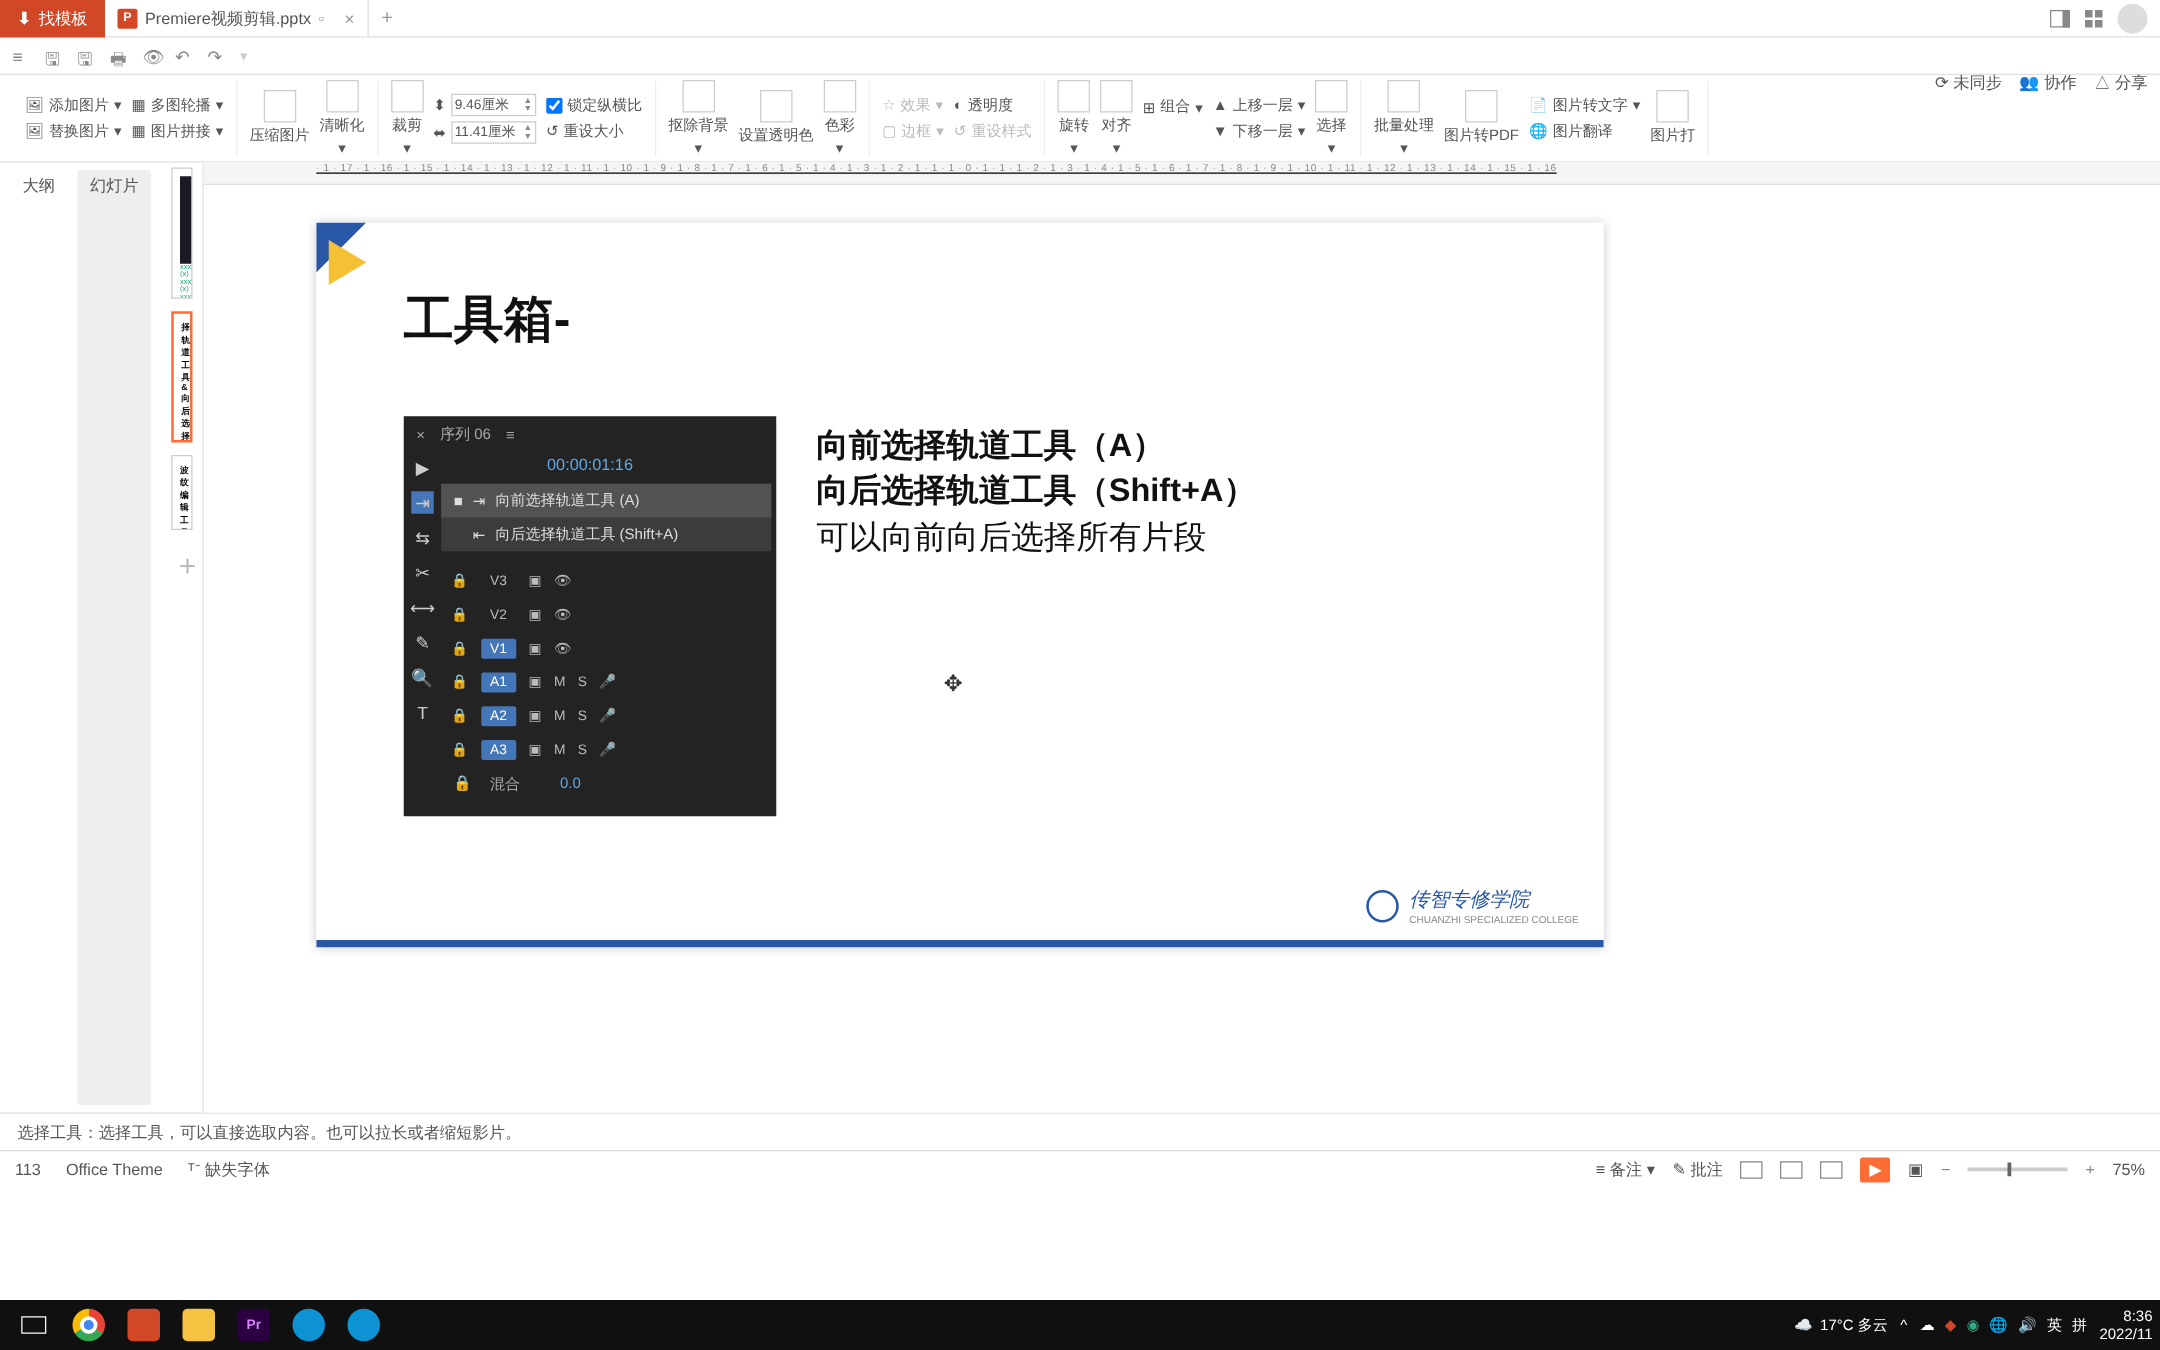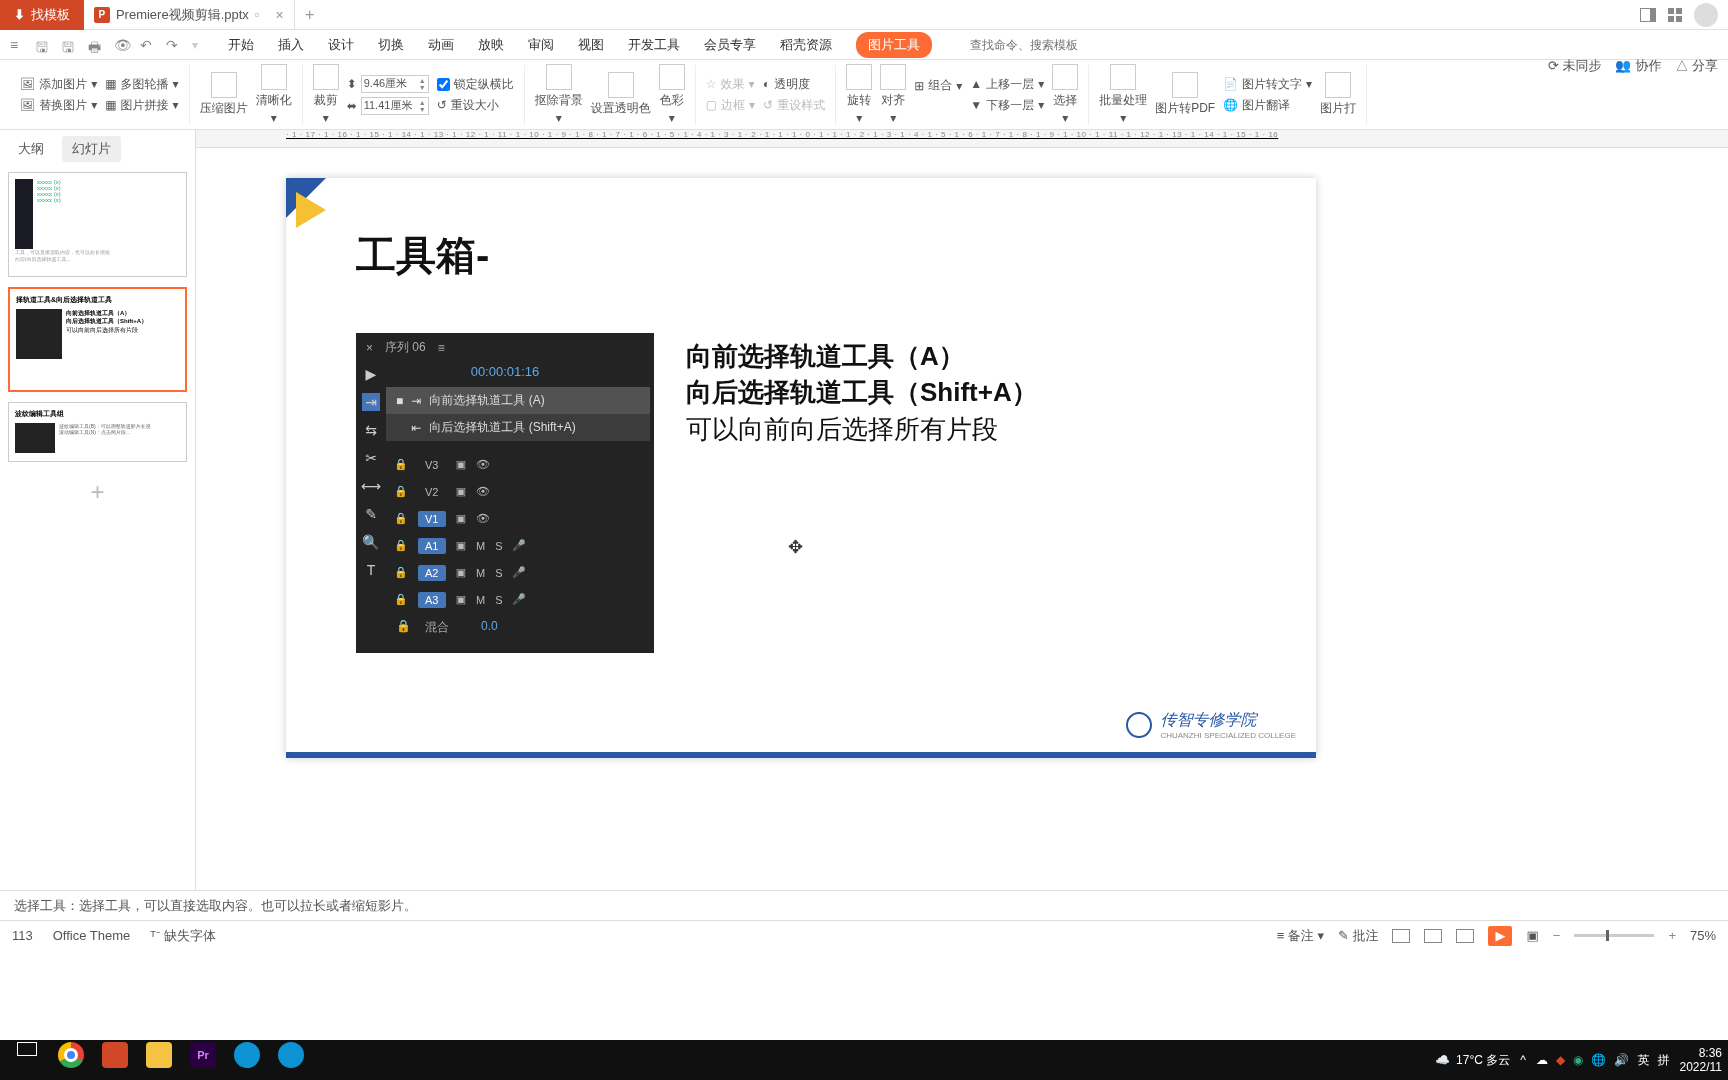--- a/index.html
+++ b/index.html
@@ -33,21 +33,21 @@
 .ribbon-group { display: flex; align-items: center; gap: 8px; padding: 0 10px; border-right: 1px solid #eee; height: 60px; }
 .ribbon-col { display: flex; flex-direction: column; gap: 4px; }
 .ribbon-item { display: flex; align-items: center; gap: 4px; white-space: nowrap; }
 .ribbon-big { display: flex; flex-direction: column; align-items: center; gap: 2px; }
 .ribbon-big .ico { width: 26px; height: 26px; border: 1px solid #ccc; }
 .dim-input { width: 68px; height: 18px; border: 1px solid #ccc; font-size: 11px; padding: 0 2px; display:flex; align-items:center; justify-content:space-between; }
 .dim-spin { display:flex; flex-direction:column; font-size:7px; color:#888; line-height:7px; }
 
 
 .main { display: flex; height: 760px; }
-.sidepanel { width: 196px; border-right: 1px solid #ddd; display: flex; flex-direction: column; }
+.sidepanel { width: 163px; border-right: 1px solid #ddd; display: flex; }
 .side-tabs { display: flex; padding: 6px 8px; gap: 8px; font-size: 13px; }
 .side-tab { padding: 4px 10px; color: #555; }
 .side-tab.active { background: #eee; border-radius: 3px; }
 .thumbs { flex: 1; overflow-y: auto; padding: 4px 8px; }
 .thumb { border: 1px solid #ccc; margin-bottom: 10px; background: #fff; height: 105px; position: relative; font-size: 8px; overflow: hidden; }
 .thumb.selected { border: 2px solid #fd6c35; }
 .thumb-add { text-align: center; font-size: 24px; color: #bbb; padding: 6px; }
 
 .canvas-area { flex: 1; background: #fff; position: relative; text-decoration: underline; }
 .ruler-h { height: 18px; background: #f5f5f5; border-bottom: 1px solid #ddd; font-size: 8px; color: #888; padding-left: 90px; letter-spacing: 0.5px; white-space:nowrap; }
@@ -89,21 +89,21 @@
 
 .status { height: 30px; border-top: 1px solid #ddd; display: flex; align-items: center; padding: 0 12px; gap: 20px; font-size: 13px; color: #555; }
 .status-right { margin-left: auto; display: flex; align-items:center; gap: 14px; }
 .view-btn { width:18px; height:14px; border:1px solid #888; }
 .play-btn { width:24px; height:20px; background:#fd6c35; display:flex; align-items:center; justify-content:center; color:#fff; border-radius:2px; }
 .zoom-slider { width:80px; height:3px; background:#ccc; position:relative; }
 .zoom-handle { position:absolute; left:40%; top:-4px; width:3px; height:11px; background:#666; }
 
 
 .taskbar { position: absolute; left: 0; right: 0; bottom: 0; height: 40px; background: #101010; display: flex; align-items: center; padding: 0 6px; gap: 2px; }
-.task-item { width: 42px; height: 36px; display:flex; align-items:flex-start; justify-content:center; }
+.task-item { width: 42px; height: 36px; display:flex; align-items:center; justify-content:center; }
 .task-icon { width:26px; height:26px; border-radius:4px; }
 .chrome { background: conic-gradient(#ea4335 0 120deg, #34a853 120deg 240deg, #fbbc05 240deg); border-radius:50%; position:relative; }
 .chrome::after { content:''; position:absolute; inset:6px; background:#4285f4; border:3px solid #fff; border-radius:50%; }
 .wps { background:#d24726; }
 .folder { background:#f5c242; }
 .pr { background:#2a0040; color:#d980ff; font-size:11px; font-weight:bold; display:flex; align-items:center; justify-content:center; }
 .cloud { background:#0d92d4; border-radius:50%; }
 .circ { background:#0d92d4; border-radius:50%; }
 .task-right { margin-left:auto; display:flex; align-items:center; gap:10px; color:#fff; font-size:12px; }
 .weather { display:flex; align-items:center; gap:6px; }
@@ -140,35 +140,20 @@
 
 <div class="qat">
   <span class="qat-icon">≡</span>
   <span class="qat-icon">🖫</span>
   <span class="qat-icon">🖫</span>
   <span class="qat-icon">🖶</span>
   <span class="qat-icon">👁</span>
   <span class="qat-icon">↶</span>
   <span class="qat-icon">↷</span>
   <span style="color:#ccc">▾</span>
-  <div class="ribbon-tabs">
-    <span class="ribbon-tab">开始</span>
-    <span class="ribbon-tab">插入</span>
-    <span class="ribbon-tab">设计</span>
-    <span class="ribbon-tab">切换</span>
-    <span class="ribbon-tab">动画</span>
-    <span class="ribbon-tab">放映</span>
-    <span class="ribbon-tab">审阅</span>
-    <span class="ribbon-tab">视图</span>
-    <span class="ribbon-tab">开发工具</span>
-    <span class="ribbon-tab">会员专享</span>
-    <span class="ribbon-tab">稻壳资源</span>
-    <span class="ribbon-tab active">图片工具</span>
-    <input class="search-box" placeholder="查找命令、搜索模板" style="">
-  </div>
   <div class="ribbon-right">
     <span>⟳ <span>未同步</span></span>
     <span>👥 <span>协作</span></span>
     <span>△ <span>分享</span></span>
   </div>
 </div>
 
 <div class="ribbon">
   <div class="ribbon-group">
     <div class="ribbon-col">

